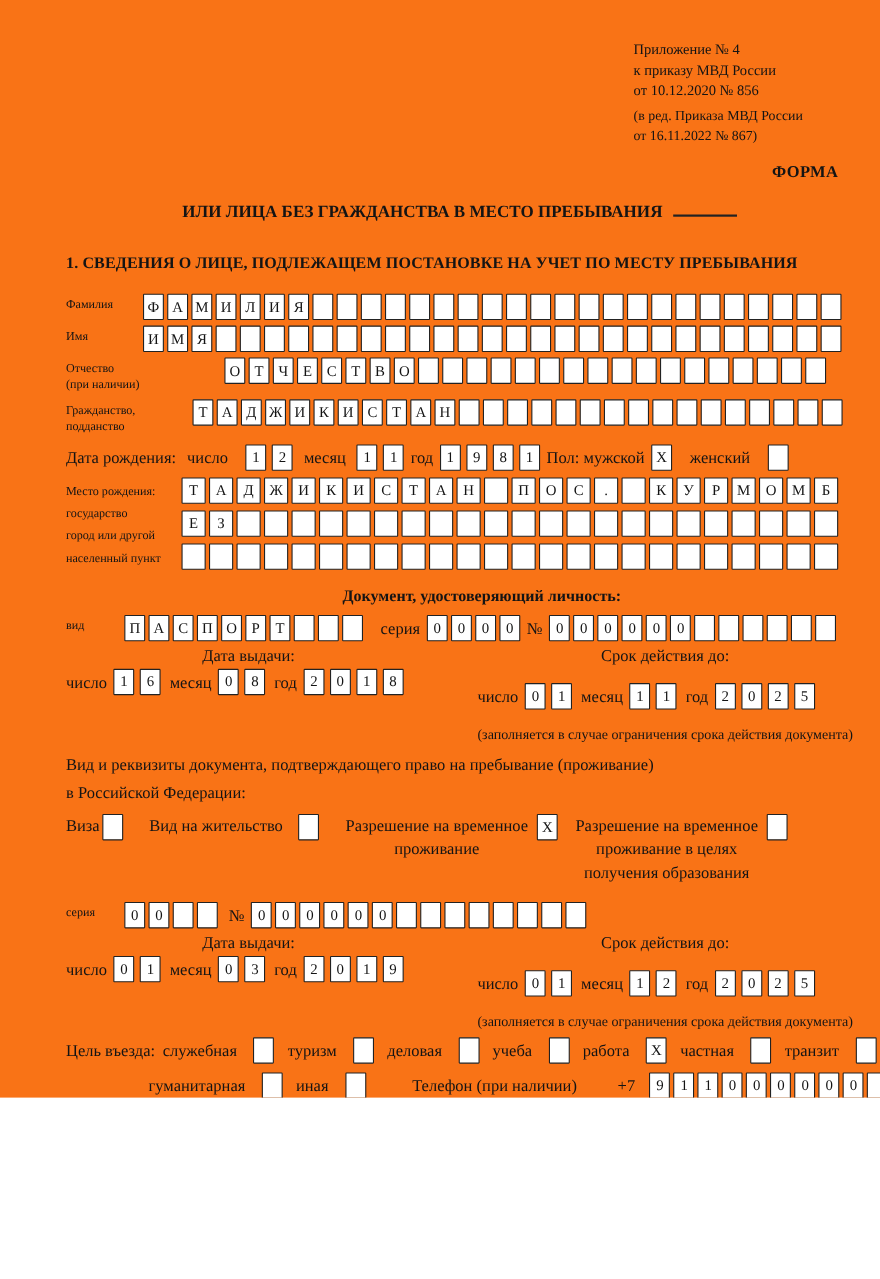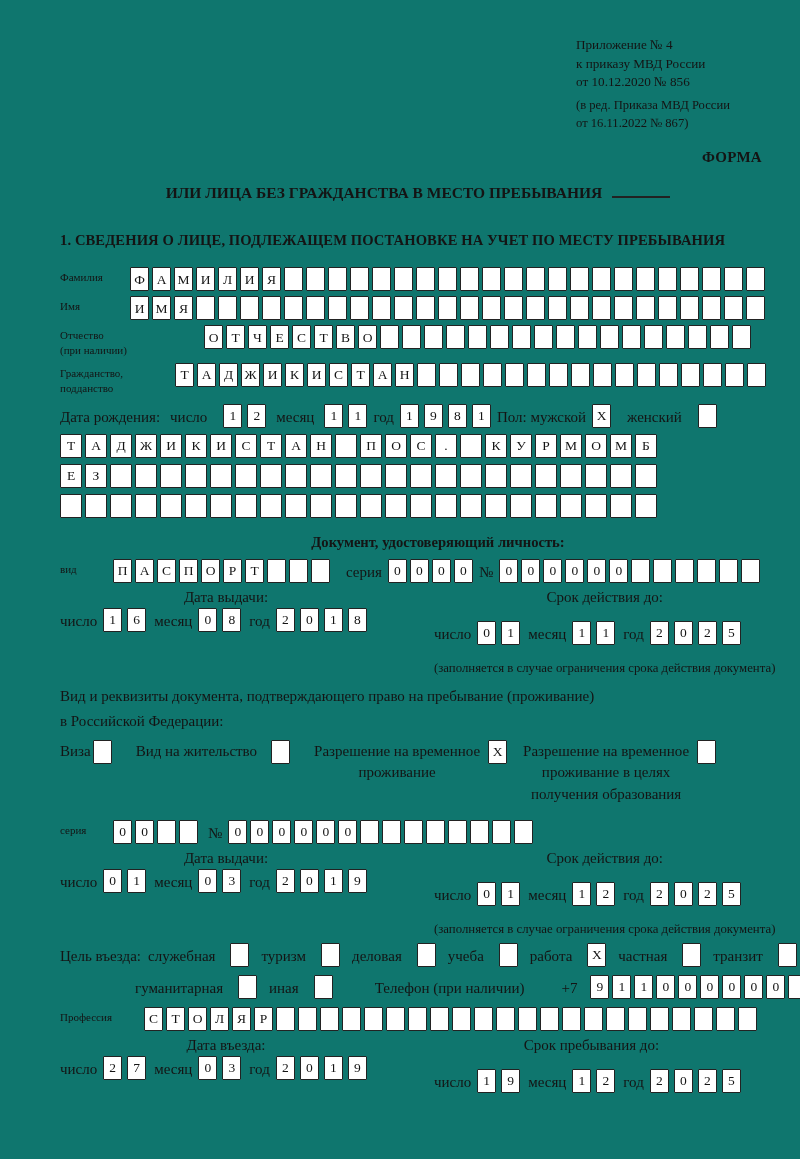--- a/index.html
+++ b/index.html
@@ -1,20 +1,20 @@
 <!DOCTYPE html>
 <html><head>
 <meta charset="utf-8">
 <style>
   html,body{margin:0;padding:0;background:#fff;}
   .page{
-    width:800px;height:1159px;box-sizing:border-box;
+    width:800px;height:998px;box-sizing:border-box;
     padding:36px 24px 0 60px;
     font-family:"Liberation Serif","DejaVu Serif",serif;
-    color:#141414;background:#0f766e;position:relative;overflow:hidden;
+    color:#141414;background:#f97316;position:relative;overflow:hidden;
   }
   
   .appendix{margin-left:auto;width:200px;font-size:13.2px;line-height:1.42;}
   .edition{font-size:12.6px;margin-top:5px;line-height:1.42;}
   .forma{font-weight:bold;font-size:15px;text-align:right;padding-right:14px;margin-top:16px;letter-spacing:.3px;}
   
   .title{ text-align:center;font-weight:bold;font-size:15.5px;line-height:1.7;margin-top:14px;}
   .blank-line{display:inline-block;width:58px;border-bottom:2px solid #222;margin-left:10px;vertical-align:baseline;}
   .sec-heading{font-weight:bold;font-size:14.6px;margin-top:26px;margin-bottom:18px;letter-spacing:.1px;}
   
@@ -258,20 +258,26 @@
       </span>
       <span class="gap16"></span>
     <span class="lbl">женский</span>
       <span class="gap16"></span>
     <span class="cells">
         <span class="cell"></span>
       </span>
   </div>
 
   <div class="frow" style="margin-top:6px;">
+    <span class="flabel w105" style="line-height:1.85;">
+      <span>Место рождения:</span><br>
+      <span>государство</span><br>
+      <span>город или другой</span><br>
+      <span>населенный пункт</span>
+    </span>
     <span class="stack">
       <span class="cells wide">
           <span class="cell">Т</span>
           <span class="cell">А</span>
           <span class="cell">Д</span>
           <span class="cell">Ж</span>
           <span class="cell">И</span>
           <span class="cell">К</span>
           <span class="cell">И</span>
           <span class="cell">С</span>

